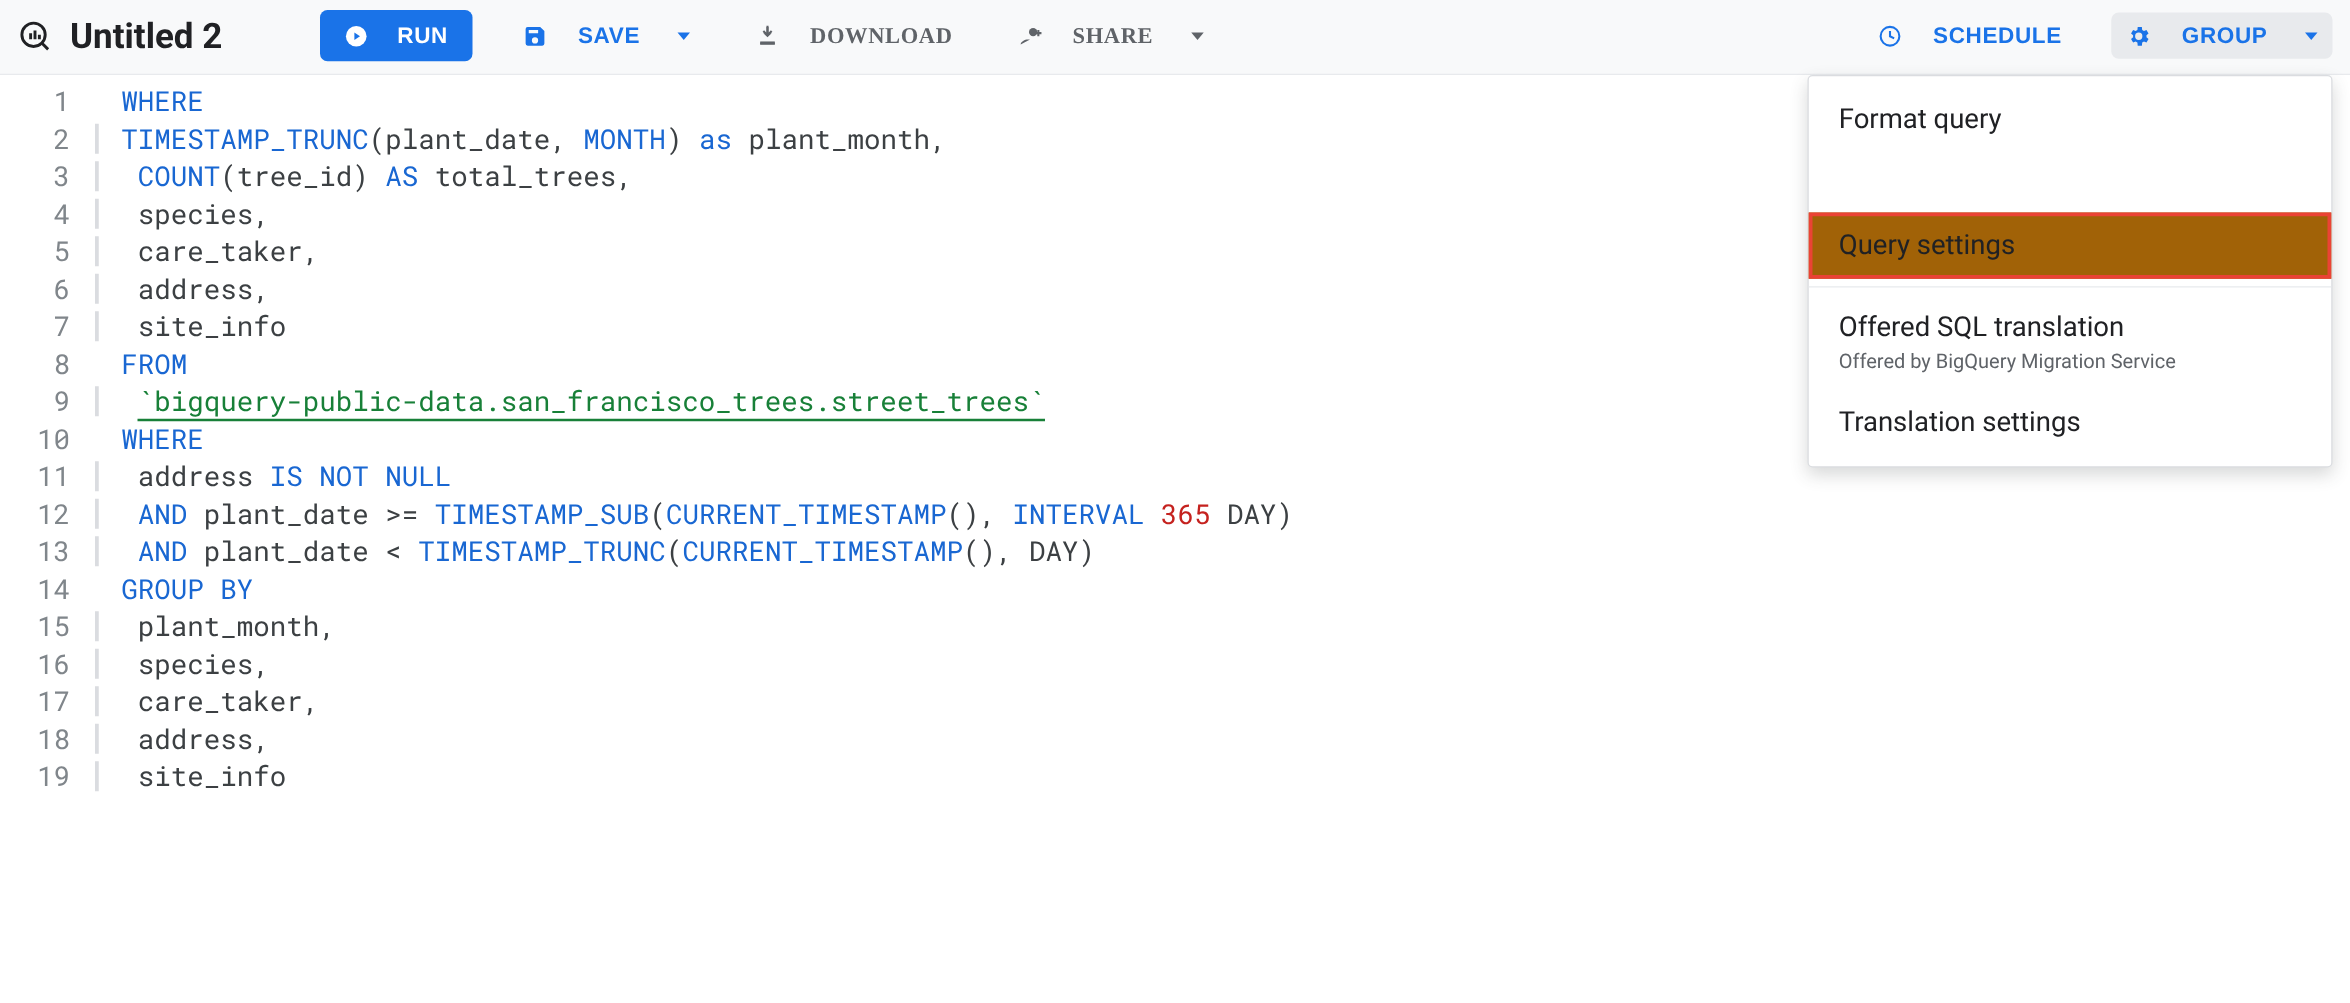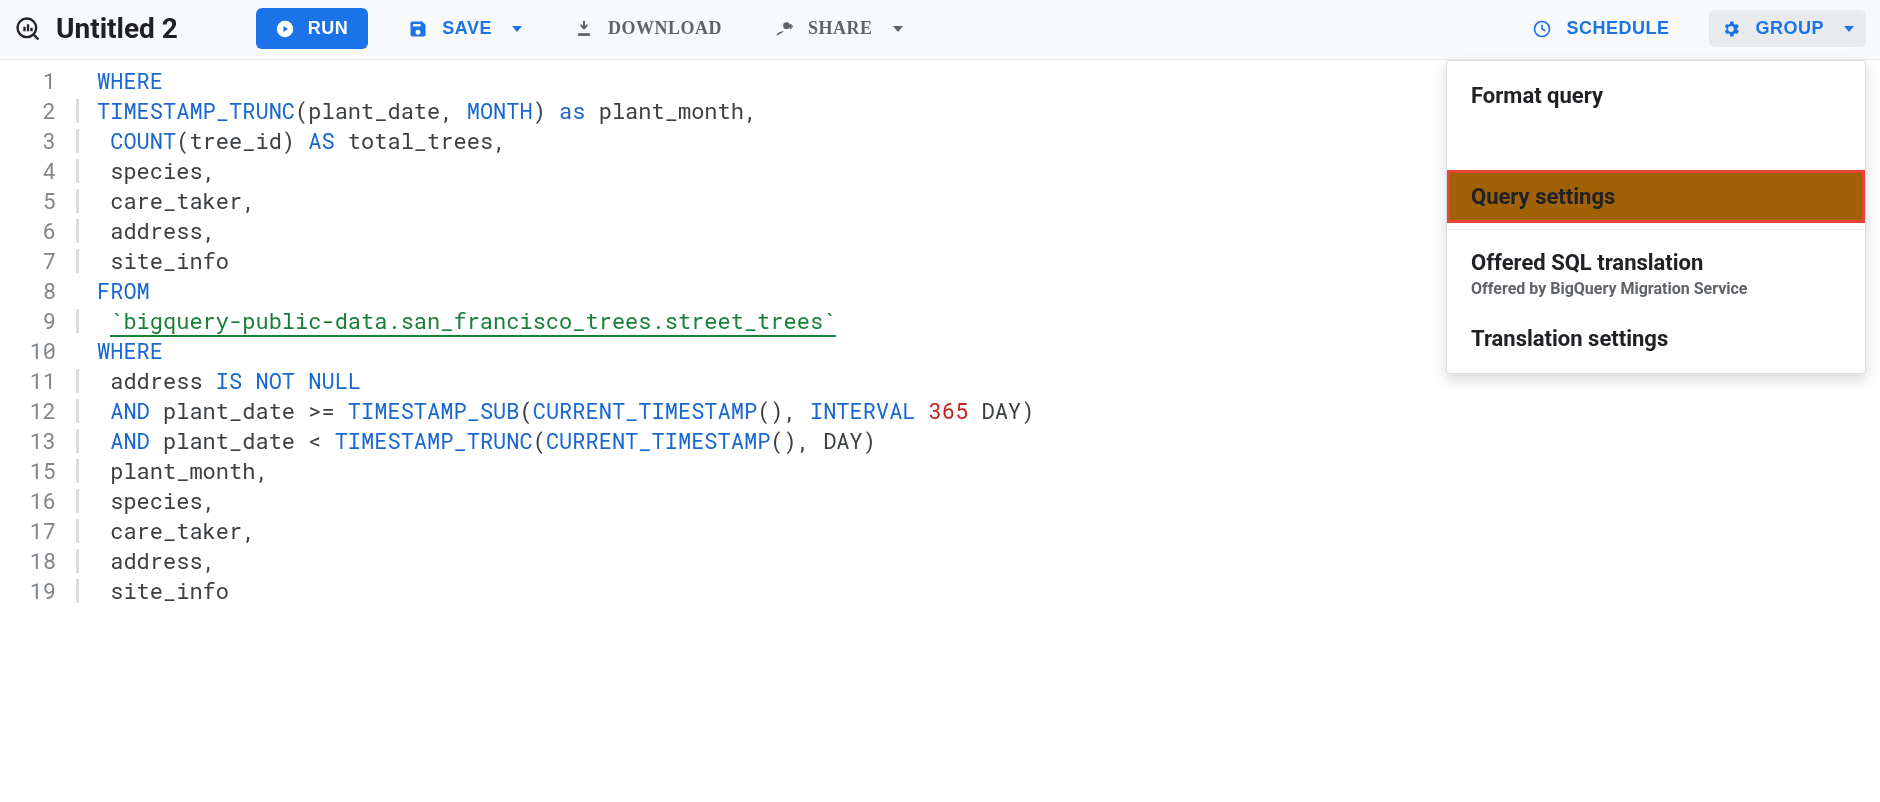--- a/index.html
+++ b/index.html
@@ -26,21 +26,21 @@
   }
   .title {
     font-size: 28px;
     font-weight: 700;
     color: #202124;
   }
   .query-icon { width: 28px; height: 28px; color: #202124; }
   .btn {
     display: inline-flex;
     align-items: center;
-    gap: 14px;
+    gap: 24px;
     font-weight: 600;
     font-size: 18px;
     letter-spacing: .5px;
     cursor: pointer;
     border: none;
     background: none;
     color: #1a73e8;
     padding: 8px 12px;
     border-radius: 6px;
   }
@@ -73,21 +73,20 @@
     border-radius: 4px;
     box-shadow: 0 6px 14px rgba(60,64,67,.2);
     padding: 8px 0;
     z-index: 20;
   }
   .dropdown .item {
     padding: 14px 24px;
     font-size: 22px;
     color: #202124;
     cursor: pointer;
-    font-weight: bold;
   }
   .dropdown .item.highlight {
     background: #a16207;
     outline: 3px solid #ea4335;
     outline-offset: -3px;
     margin-top: 48px;
   }
   .dropdown hr {
     border: none;
     border-top: 1px solid #e8eaed;
@@ -275,20 +274,25 @@
       <div class="gutter">12</div>
       <div class="bar on"></div>
       <div class="code"><span> </span><span class="kw">AND</span><span> plant_date &gt;= </span><span class="func">TIMESTAMP_SUB</span><span>(</span><span class="func">CURRENT_TIMESTAMP</span><span>(), </span><span class="kw">INTERVAL</span><span> </span><span class="num">365</span><span> DAY)</span></div>
     </div>
     <div class="line">
       <div class="gutter">13</div>
       <div class="bar on"></div>
       <div class="code"><span> </span><span class="kw">AND</span><span> plant_date &lt; </span><span class="func">TIMESTAMP_TRUNC</span><span>(</span><span class="func">CURRENT_TIMESTAMP</span><span>(), DAY)</span></div>
     </div>
     <div class="line">
+      <div class="gutter">14</div>
+      <div class="bar"></div>
+      <div class="code"><span class="kw">GROUP BY</span></div>
+    </div>
+    <div class="line">
       <div class="gutter">15</div>
       <div class="bar on"></div>
       <div class="code"><span> plant_month,</span></div>
     </div>
     <div class="line">
       <div class="gutter">16</div>
       <div class="bar on"></div>
       <div class="code"><span> species,</span></div>
     </div>
     <div class="line">

